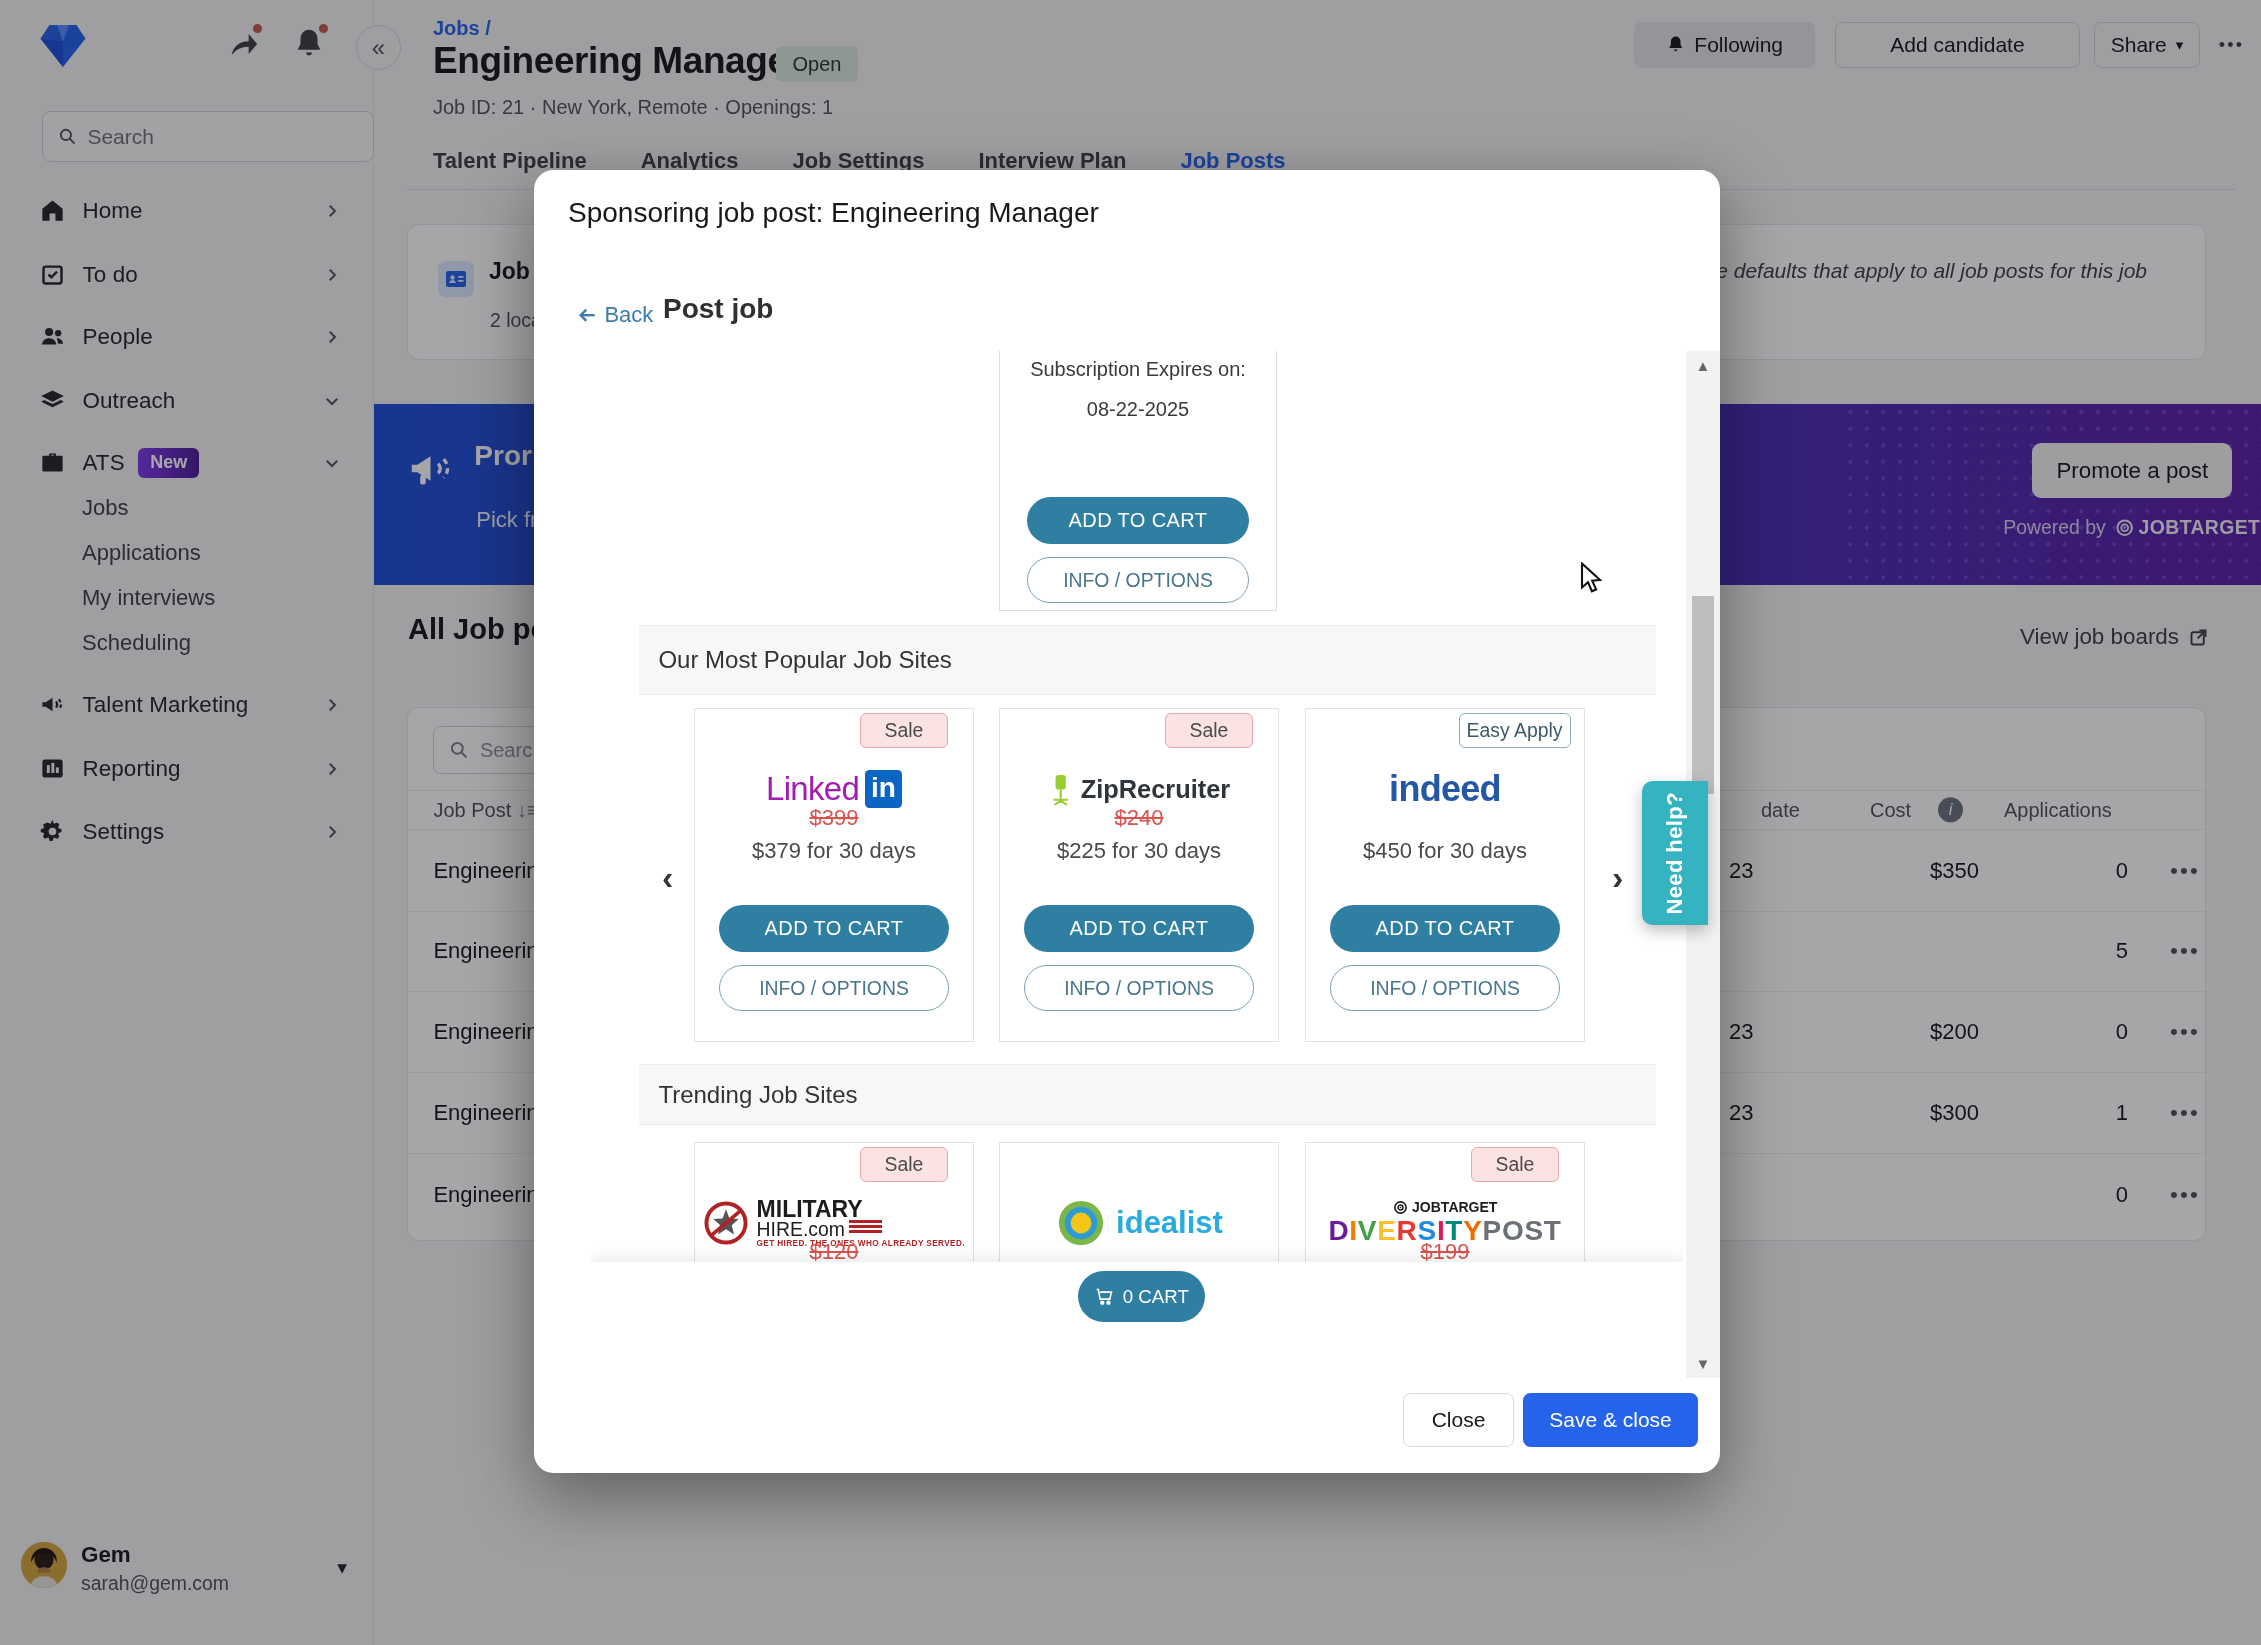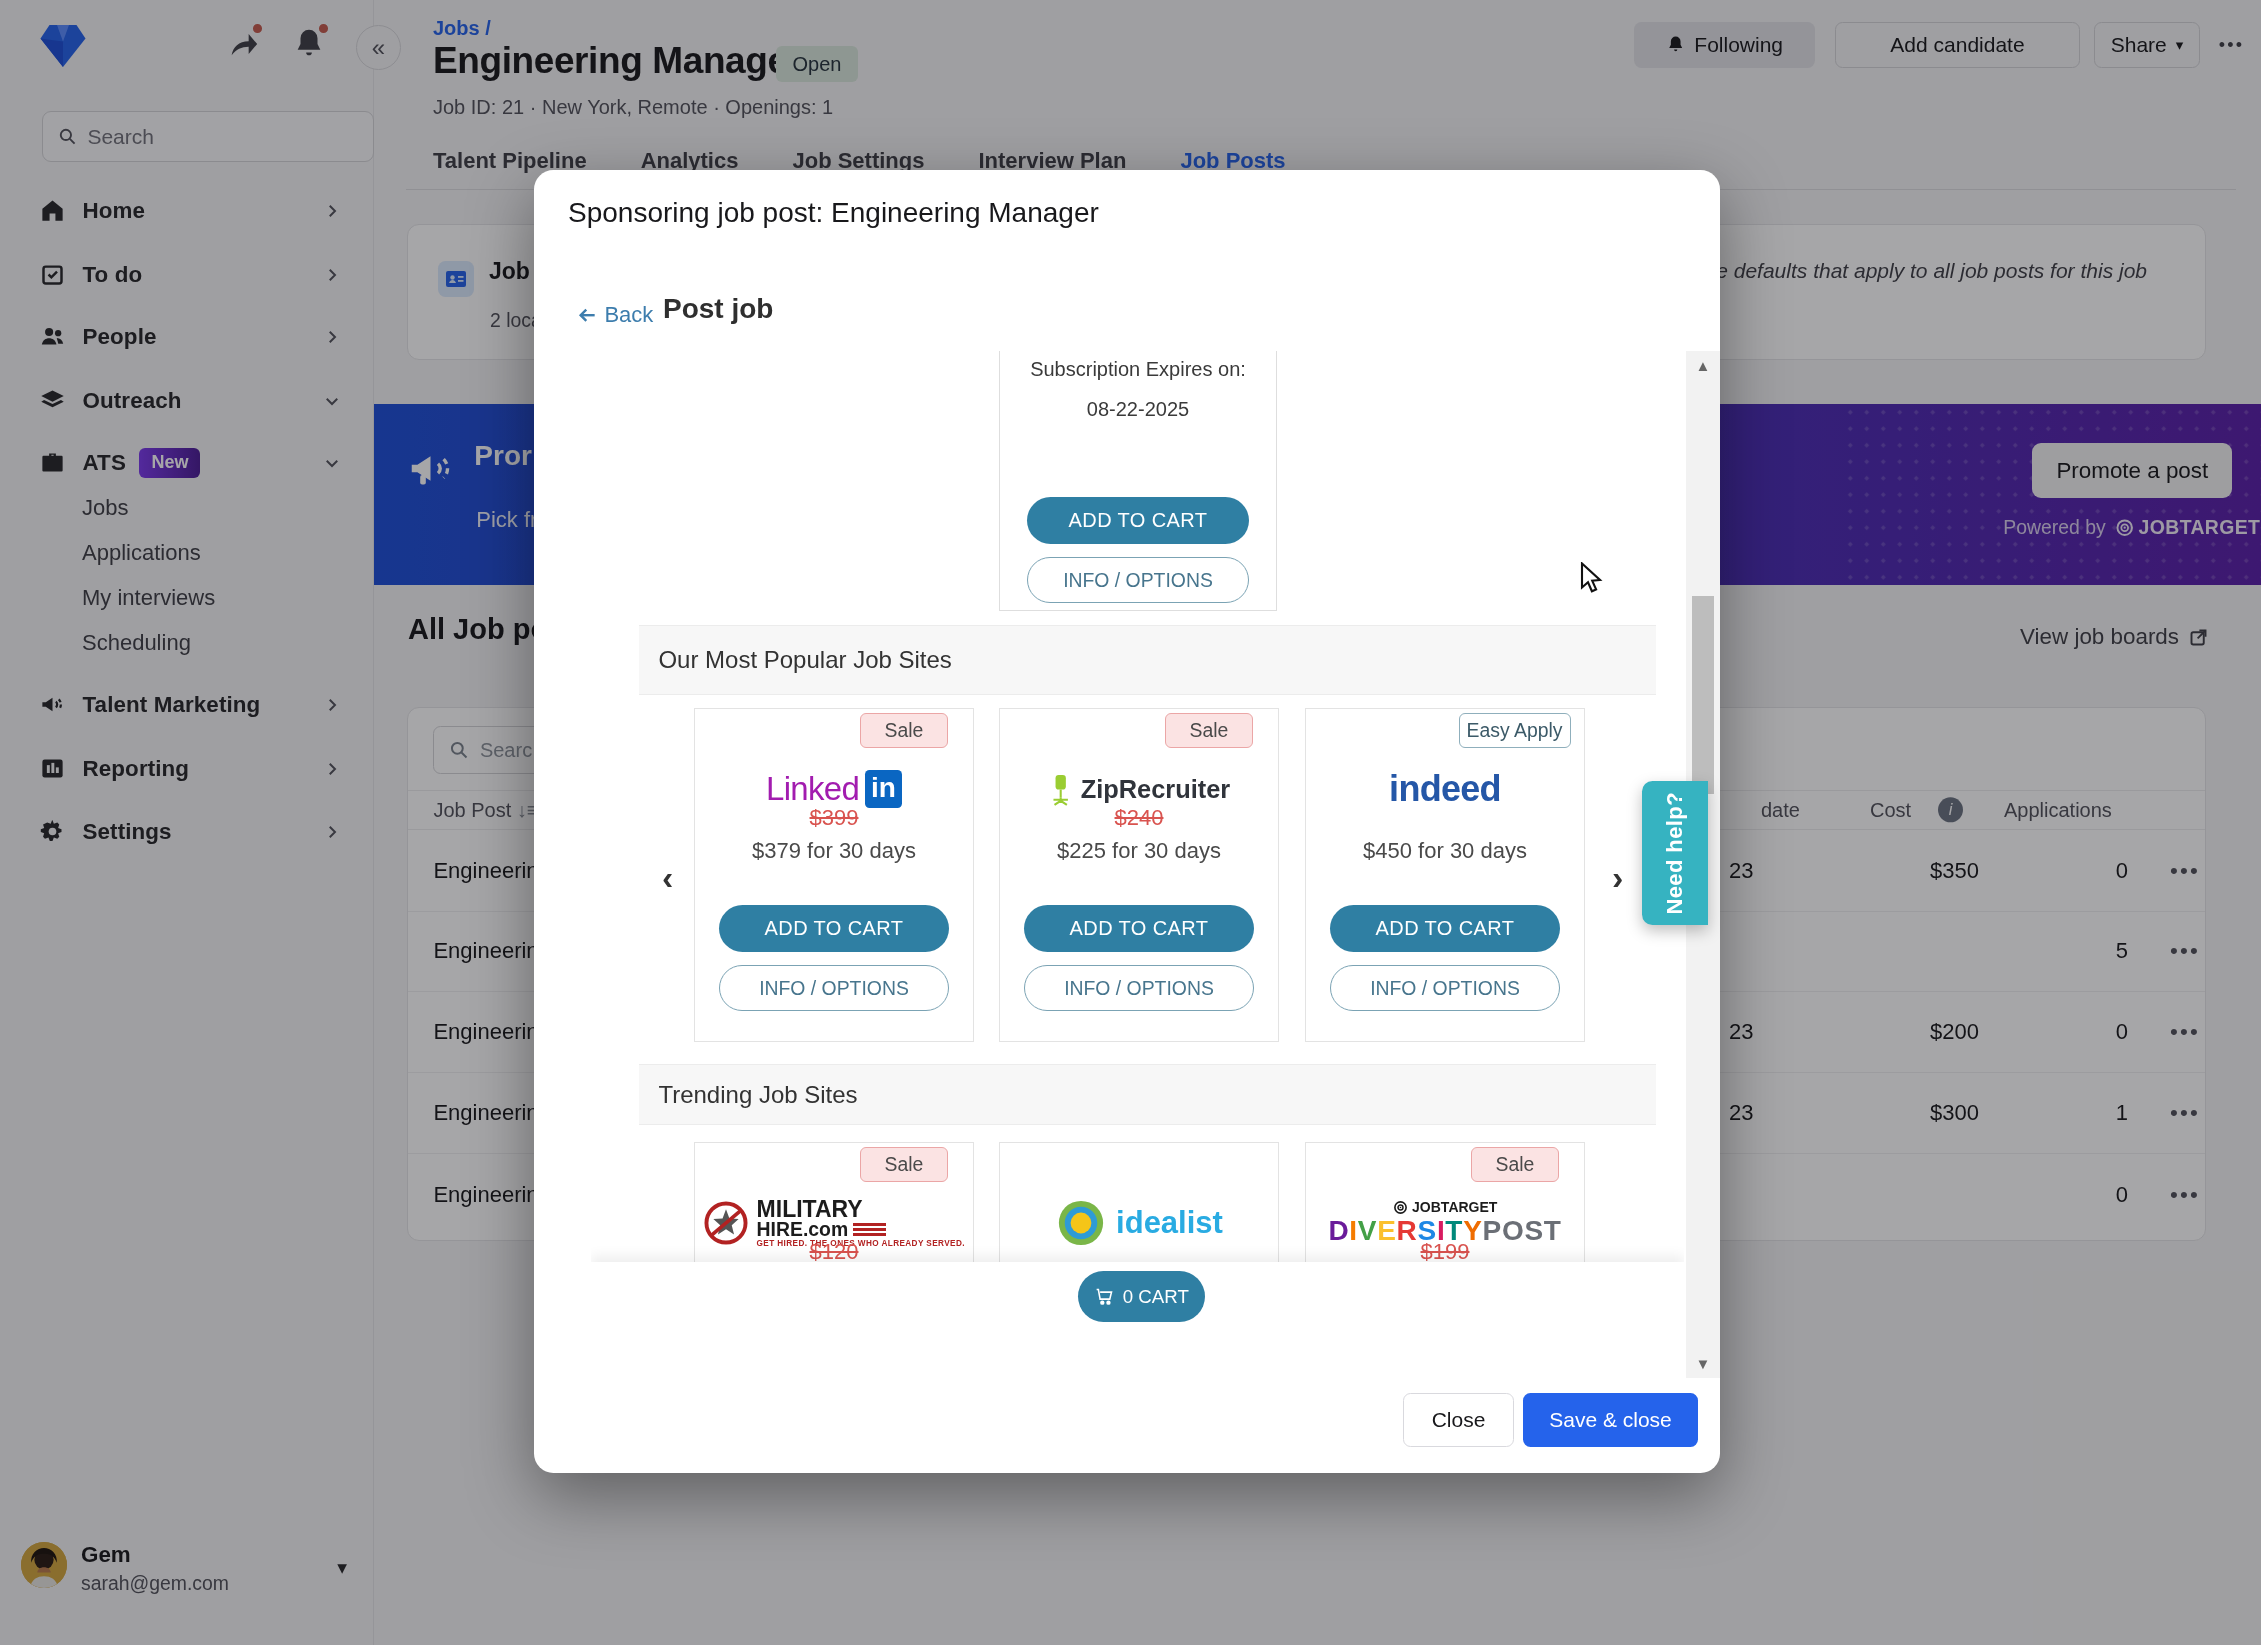--- a/index.html
+++ b/index.html
@@ -12,21 +12,21 @@
   .logo{position:absolute;left:39px;top:22.4px;width:48px;height:48px}
   .top-ico{position:absolute;width:34px;height:34px;color:#3f3f46}
   .dot{position:absolute;right:-3px;top:-3.7px;width:12.7px;height:12.7px;border-radius:50%;background:#c45b4e;border:2.2px solid #f4f4f5}
   .collapse{position:absolute;left:356px;top:25.4px;width:45px;height:45px;border-radius:50%;
     background:#f4f4f5;border:0.7px solid #d8d8dc;color:#52525b;font-size:24px;display:flex;align-items:center;justify-content:center;z-index:2}
   .search-box{position:absolute;left:42px;top:111px;width:332px;height:51px;border:0.7px solid #d4d4d8;border-radius:9px;background:#f9f9fa;display:flex;align-items:center;padding:0 15px;gap:10.5px}
   .search-box input{border:none;outline:none;background:transparent;font-size:21px;color:#3f3f46;width:100%;font-family:inherit}
   .search-box input::placeholder{color:#71717a}
   .nav-item{position:absolute;left:0;width:374px;height:45px;display:flex;align-items:center;padding-left:39px;cursor:pointer}
   .nav-item .nico{width:27px;height:27px;color:#27272a;flex:0 0 27px}
-  .nav-item .nlabel{font-size:22.4px;font-weight:700;color:#27272a;margin-left:16.5px;letter-spacing:0.1px}
+  .nav-item .nlabel{font-size:22.4px;font-weight:400;color:#27272a;margin-left:16.5px;letter-spacing:0.1px}
   .nav-item .chev{position:absolute;right:33px;color:#52525b;width:18px;height:18px}
   .nav-sub{position:absolute;left:82px;font-size:22px;color:#3f3f46;cursor:pointer}
   .new-badge{margin-left:13.5px;font-size:18px;font-weight:700;color:#fff;padding:4.5px 12px;border-radius:6px;
     background:linear-gradient(90deg,#7c3aed,#4c1d95)}
   .user{position:absolute;left:21px;bottom:43px;width:332px;height:60px}
   .avatar{position:absolute;left:0;top:0;width:46px;height:46px;border-radius:50%;overflow:hidden;background:#d3a73f}
   .uname{position:absolute;left:60px;top:0;font-size:22.4px;font-weight:700;color:#18181b}
   .uemail{position:absolute;left:60px;top:30px;font-size:19.4px;color:#52525b}
   .ucaret{position:absolute;right:6px;top:13.5px;color:#27272a;font-size:19.4px}
 
@@ -121,21 +121,21 @@
   
   .wm-linkedin .a{font-size:33px;font-weight:400;color:#a21caf;letter-spacing:-0.7px}
   .wm-linkedin .b{font-size:28px;font-weight:800;color:#fff;background:#0a66c2;border-radius:4.5px;padding:1.5px 6px 4.5px}
   .wm-zip{display:flex;align-items:center;gap:7.5px}
   .wm-zip .t{font-size:25.4px;color:#30343b;font-weight:600}
   .wm-indeed{font-size:36px;font-weight:800;color:#2557a7;letter-spacing:-0.7px}
   .wm-idealist{display:flex;align-items:center;gap:9px}
   .wm-idealist .t{font-size:31px;font-weight:800;color:#29abe2}
   .wm-mil{display:flex;align-items:center;gap:7.5px}
   .wm-mil .tx .r1{font-size:23px;font-weight:800;color:#1c1c1c;line-height:22.4px}
-  .wm-mil .tx .r2{font-size:19.4px;font-weight:700;color:#1c1c1c;line-height:19.4px;display:flex;align-items:center;gap:4.5px}
+  .wm-mil .tx .r2{font-size:19.4px;font-weight:400;color:#1c1c1c;line-height:19.4px;display:flex;align-items:flex-start;gap:4.5px}
   .wm-mil .tx .r3{font-size:8.2px;font-weight:700;color:#b22222;letter-spacing:0.4px}
   .stripes{display:inline-block;width:33px;height:13.5px;background:repeating-linear-gradient(#b22222 0 3px,#fff 3px 5.2px)}
   .wm-div{text-align:center}
   .wm-div .jt{font-size:14px;font-weight:800;color:#1c1c1c;display:flex;align-items:center;justify-content:center;gap:4.5px}
   .wm-div .letters{font-size:28px;font-weight:800;letter-spacing:0.7px}
   .cursor{position:absolute;left:1579px;top:562px;z-index:20}
 </style>
 </head>
 <body>
 

